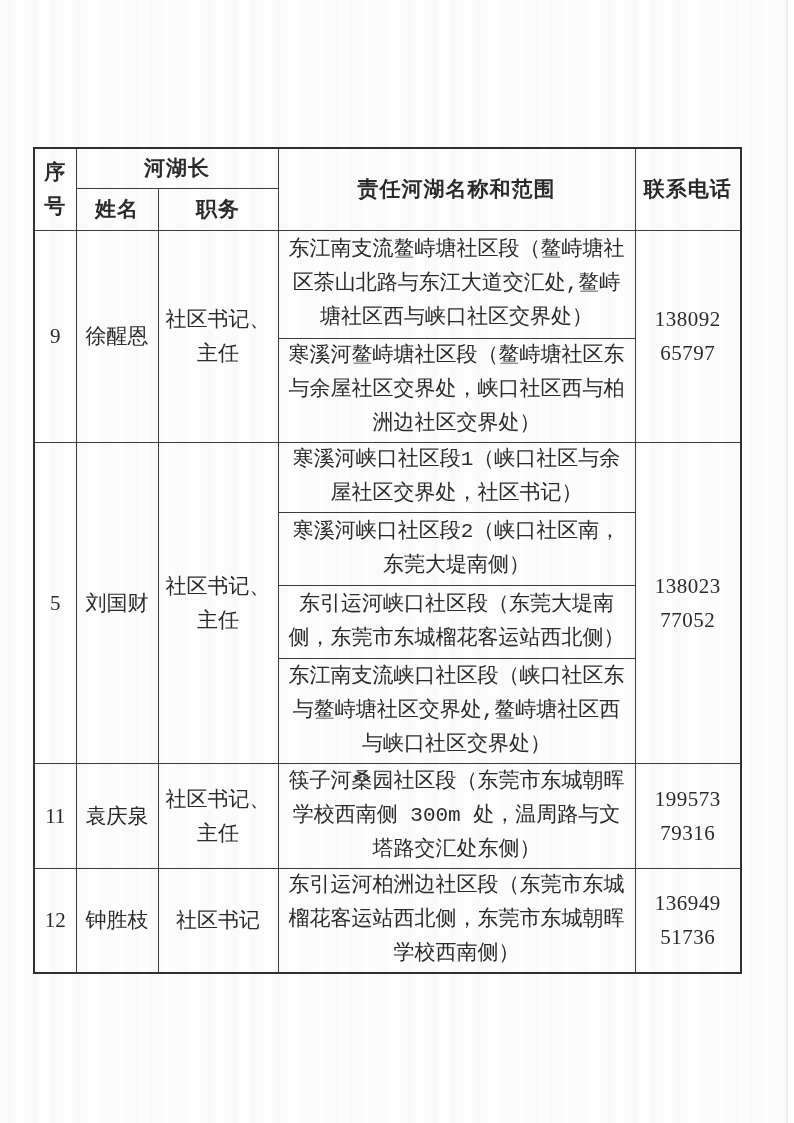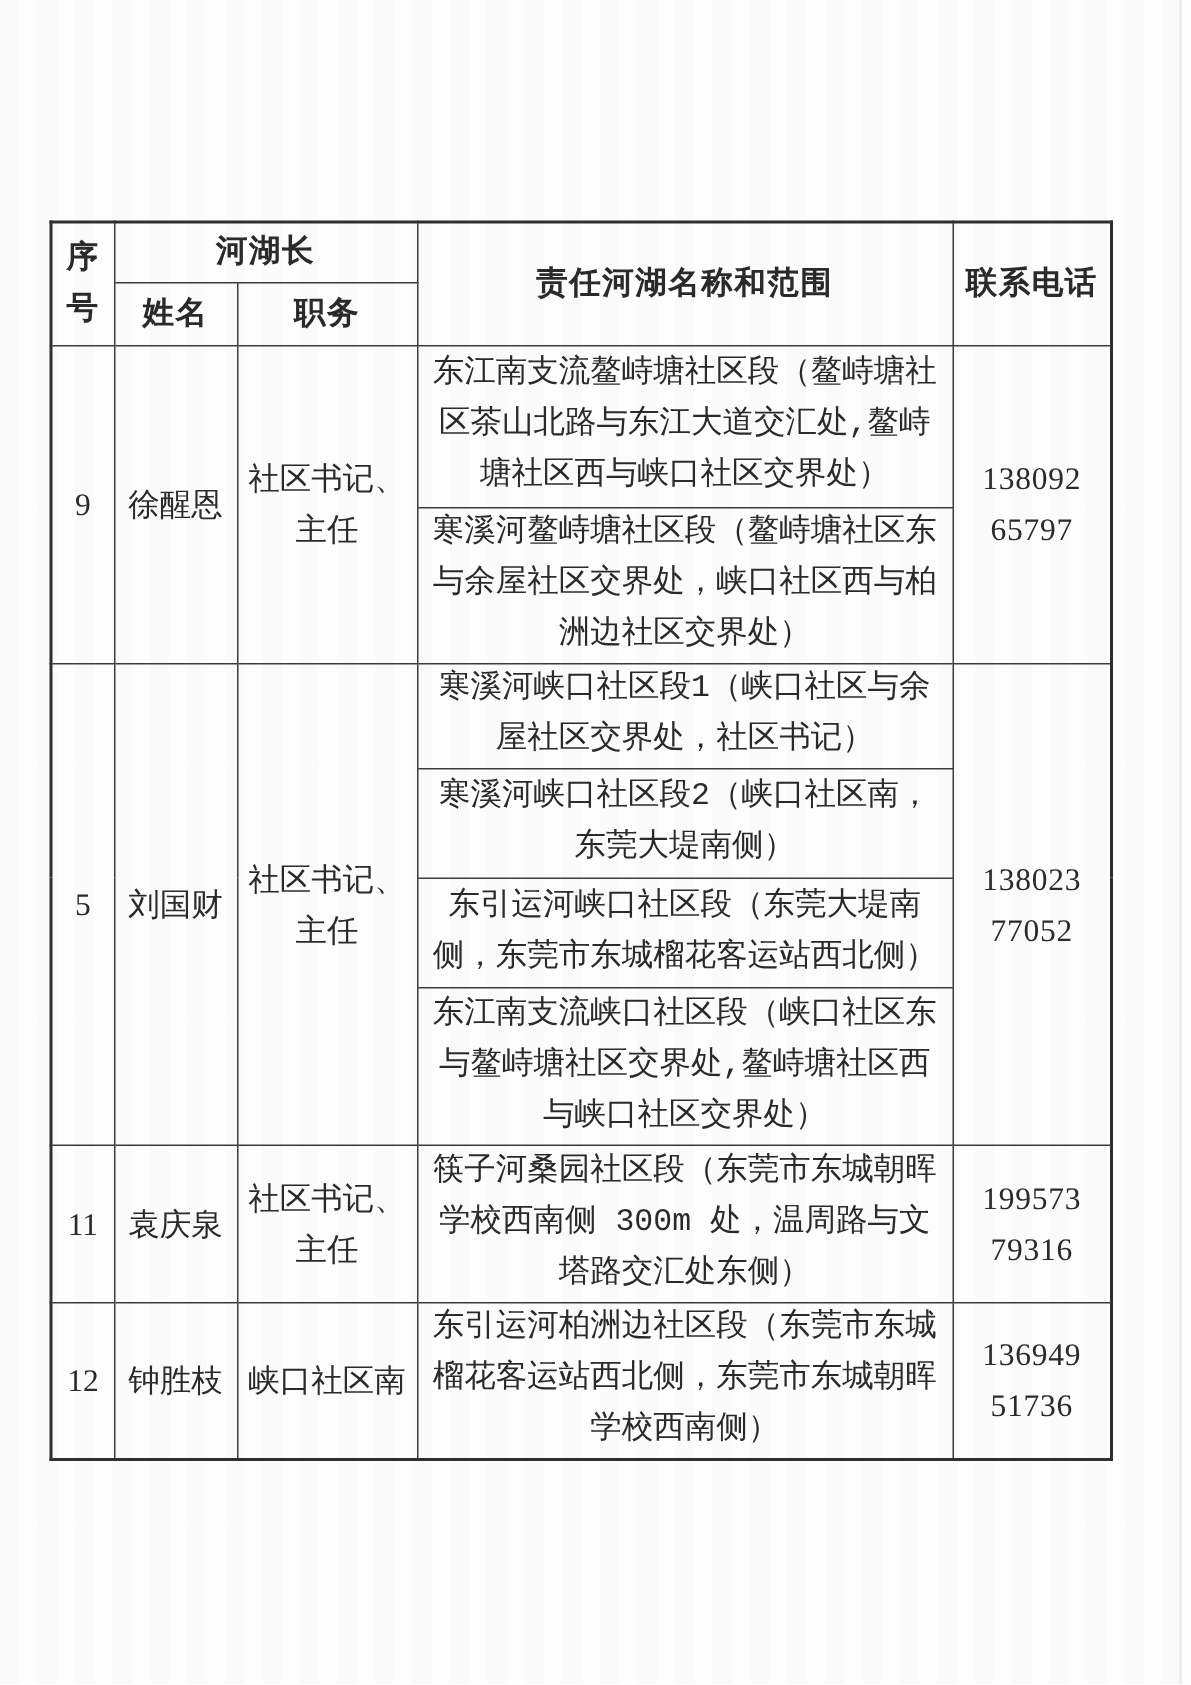--- a/index.html
+++ b/index.html
@@ -158,21 +158,21 @@
         <td class="phone-cell">
           <div>199573</div>
           <div>79316</div>
         </td>
       </tr>
 
       <tr style="height:105px">
         <td>12</td>
         <td>钟胜枝</td>
         <td>
-          <div>峡口社区南</div>
+          <div>社区书记</div>
           <div></div>
         </td>
         <td class="scope-cell">东引运河柏洲边社区段（东莞市东城榴花客运站西北侧，东莞市东城朝晖学校西南侧）</td>
         <td class="phone-cell">
           <div>136949</div>
           <div>51736</div>
         </td>
       </tr>
     </tbody>
   </table>

